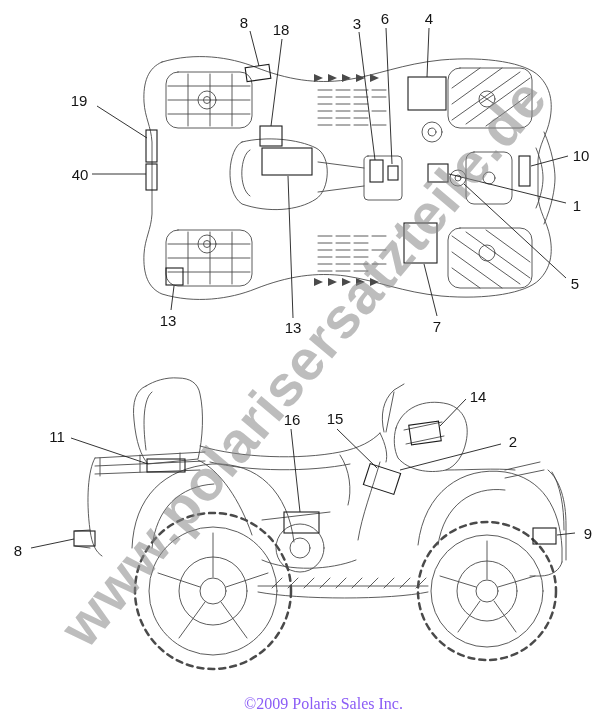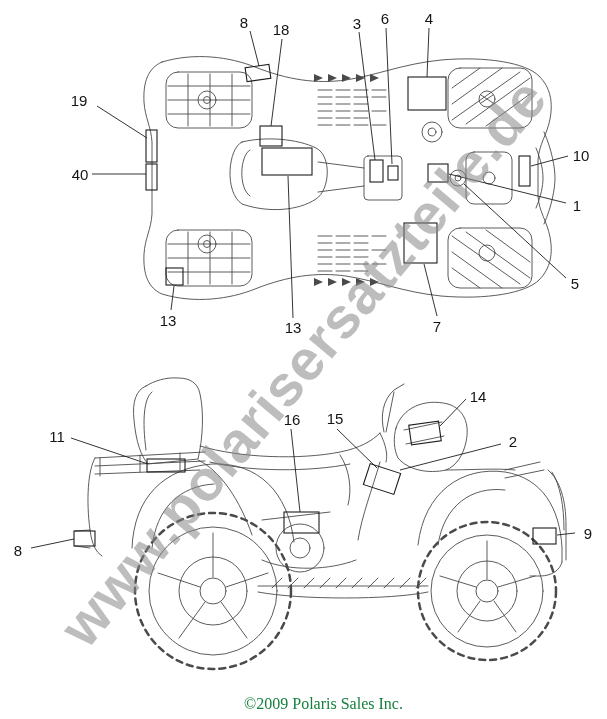--- a/index.html
+++ b/index.html
@@ -15,21 +15,21 @@
     font-size:57px;letter-spacing:1px;white-space:nowrap;
     color:rgba(135,135,135,0.55);pointer-events:none;
   }
   .callout{
     position:absolute;z-index:4;transform:translate(-50%,-50%);
     font-family:"Liberation Sans",sans-serif;font-size:15px;color:#141414;
     line-height:1;
   }
   .copyright{
     position:absolute;left:40px;right:0;bottom:6px;z-index:4;text-align:center;
-    font-family:"Liberation Serif",serif;font-size:16px;color:#15803d;
+    font-family:"Liberation Serif",serif;font-size:16px;color:#8b5cf6;
   }
 </style>
 </head>
 <body>
 
 <div class="page">
 
   <svg class="art" width="607" height="719" viewBox="0 0 607 719">
 
     <g stroke="#4a4a4a" stroke-width="0.9" fill="none" stroke-linecap="round">

